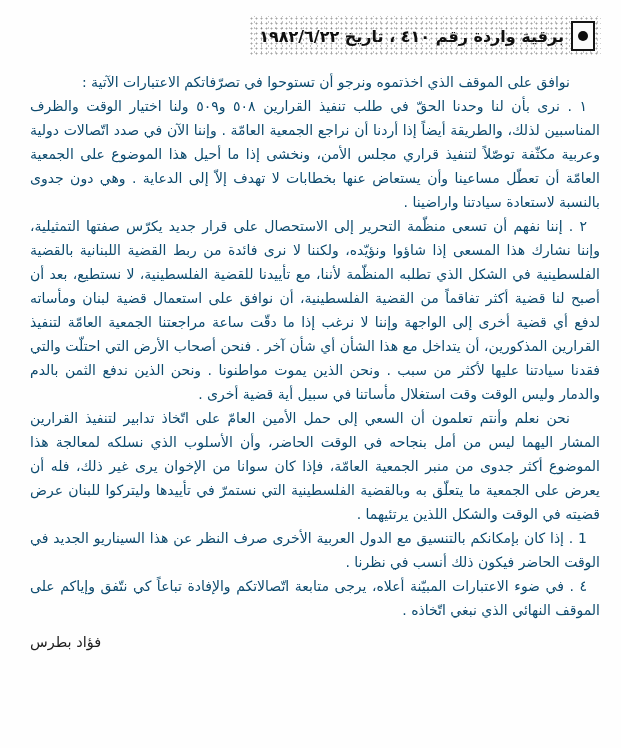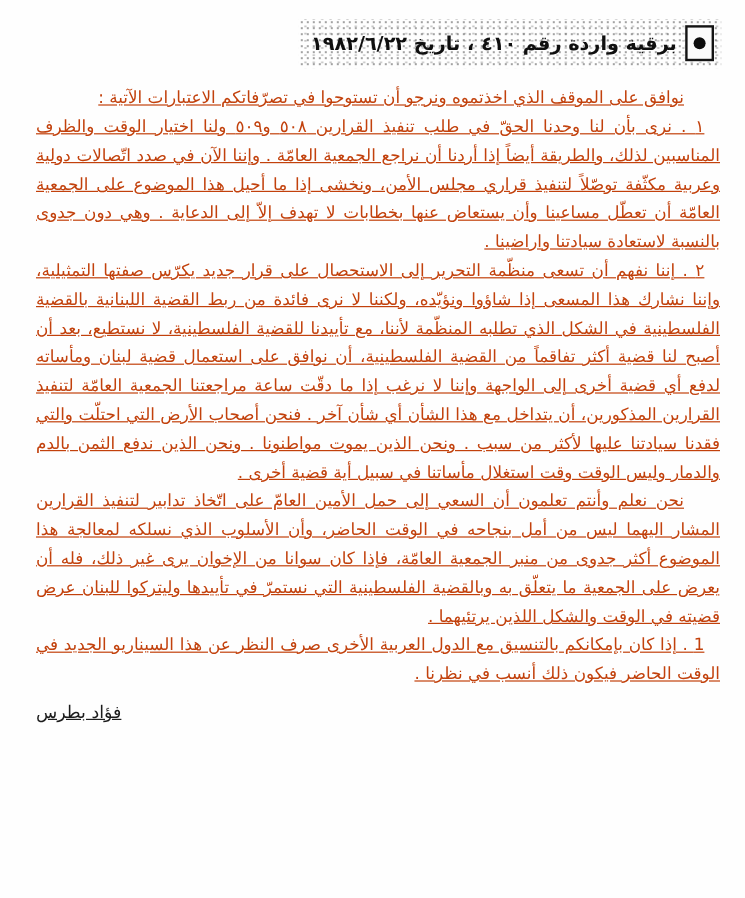--- a/index.html
+++ b/index.html
@@ -60,32 +60,30 @@
   }
   .doc-body {
     padding: 13px 21px 0 30px;
   }
   .doc-body p {
     margin: 0;
     font-size: 14px;
     line-height: 24px;
     text-align: justify;
     text-justify: inter-word;
-    color: #c2410c;
-    text-decoration: underline;
+    color: #0c4a6e;
   }
   .indent-sm { text-indent: 13px; }
   .indent-lg { text-indent: 30px; }
   .signature {
     margin-top: 12px;
     padding: 0 21px 0 30px;
     text-align: left;
     font-size: 14.5px;
     color: #1c1c1c;
-    text-decoration: underline;
   }
 </style>
 </head>
 <body>
 
 <div class="page">
 
   <div class="header-row">
     <span class="halftone">
       <span class="marker-box">
@@ -94,17 +92,18 @@
       <span class="header-title">برقية واردة رقم ٤١٠ ، تاريخ ١٩٨٢/٦/٢٢</span>
     </span>
   </div>
 
   <div class="doc-body">
     <p class="indent-lg">نوافق على الموقف الذي اخذتموه ونرجو أن تستوحوا في تصرّفاتكم الاعتبارات الآتية :</p>
     <p class="indent-sm">١ . نرى بأن لنا وحدنا الحقّ في طلب تنفيذ القرارين ٥٠٨ و٥٠٩ ولنا اختيار الوقت والظرف المناسبين لذلك، والطريقة أيضاً إذا أردنا أن نراجع الجمعية العامّة . وإننا الآن في صدد اتّصالات دولية وعربية مكثّفة توصّلاً لتنفيذ قراري مجلس الأمن، ونخشى إذا ما أحيل هذا الموضوع على الجمعية العامّة أن تعطّل مساعينا وأن يستعاض عنها بخطابات لا تهدف إلاّ إلى الدعاية . وهي دون جدوى بالنسبة لاستعادة سيادتنا واراضينا .</p>
     <p class="indent-sm">٢ . إننا نفهم أن تسعى منظّمة التحرير إلى الاستحصال على قرار جديد يكرّس صفتها التمثيلية، وإننا نشارك هذا المسعى إذا شاؤوا ونؤيّده، ولكننا لا نرى فائدة من ربط القضية اللبنانية بالقضية الفلسطينية في الشكل الذي تطلبه المنظّمة لأننا، مع تأييدنا للقضية الفلسطينية، لا نستطيع، بعد أن أصبح لنا قضية أكثر تفاقماً من القضية الفلسطينية، أن نوافق على استعمال قضية لبنان ومأساته لدفع أي قضية أخرى إلى الواجهة وإننا لا نرغب إذا ما دقّت ساعة مراجعتنا الجمعية العامّة لتنفيذ القرارين المذكورين، أن يتداخل مع هذا الشأن أي شأن آخر . فنحن أصحاب الأرض التي احتلّت والتي فقدنا سيادتنا عليها لأكثر من سبب . ونحن الذين يموت مواطنونا . ونحن الذين ندفع الثمن بالدم والدمار وليس الوقت وقت استغلال مأساتنا في سبيل أية قضية أخرى .</p>
     <p class="indent-lg">نحن نعلم وأنتم تعلمون أن السعي إلى حمل الأمين العامّ على اتّخاذ تدابير لتنفيذ القرارين المشار اليهما ليس من أمل بنجاحه في الوقت الحاضر، وأن الأسلوب الذي نسلكه لمعالجة هذا الموضوع أكثر جدوى من منبر الجمعية العامّة، فإذا كان سوانا من الإخوان يرى غير ذلك، فله أن يعرض على الجمعية ما يتعلّق به وبالقضية الفلسطينية التي نستمرّ في تأييدها وليتركوا للبنان عرض قضيته في الوقت والشكل اللذين يرتئيهما .</p>
     <p class="indent-sm">1 . إذا كان بإمكانكم بالتنسيق مع الدول العربية الأخرى صرف النظر عن هذا السيناريو الجديد في الوقت الحاضر فيكون ذلك أنسب في نظرنا .</p>
+    <p class="indent-sm">٤ . في ضوء الاعتبارات المبيّنة أعلاه، يرجى متابعة اتّصالاتكم والإفادة تباعاً كي نتّفق وإياكم على الموقف النهائي الذي نبغي اتّخاذه .</p>
   </div>
 
   <div class="signature">فؤاد بطرس</div>
 
 </div>
 
 </body></html>

